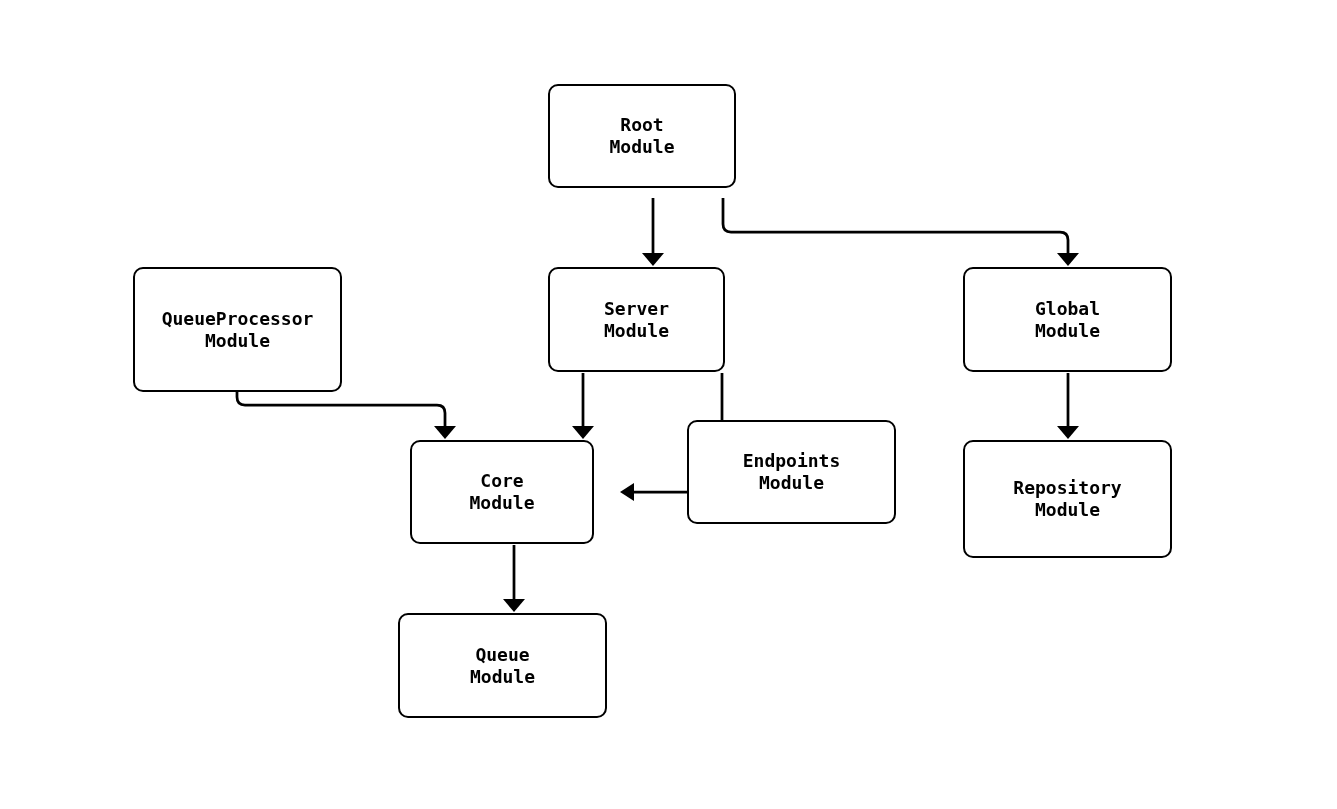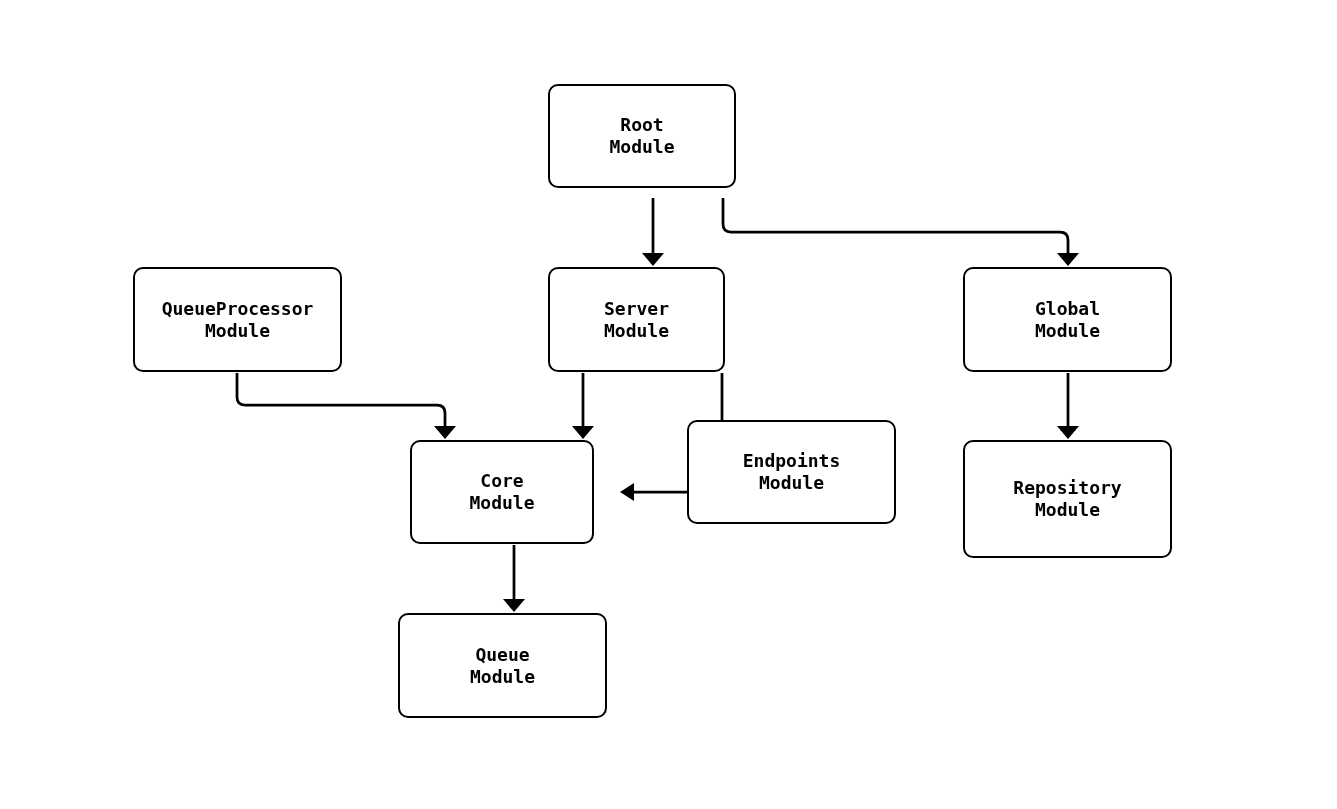--- a/index.html
+++ b/index.html
@@ -42,21 +42,21 @@
     justify-content: center;
     text-align: center;
     font-weight: bold;
     font-size: 18px;
     line-height: 22px;
     color: var(--stroke, #000000);
     white-space: pre-line;
   }
   
   #node-root          { left: 548px; top:  84px; width: 188px; height: 104px; }
-  #node-queueprocessor{ left: 133px; top: 267px; width: 209px; height: 105px; }
+  #node-queueprocessor{ left: 133px; top: 267px; width: 209px; height: 125px; }
   #node-server        { left: 548px; top: 267px; width: 177px; height: 105px; }
   #node-global        { left: 963px; top: 267px; width: 209px; height: 105px; }
   #node-core          { left: 410px; top: 440px; width: 184px; height: 104px; }
   #node-endpoints     { left: 687px; top: 420px; width: 209px; height: 104px; }
   #node-repository    { left: 963px; top: 440px; width: 209px; height: 118px; }
   #node-queue         { left: 398px; top: 613px; width: 209px; height: 105px; }
 </style>
 </head>
 <body>
 

